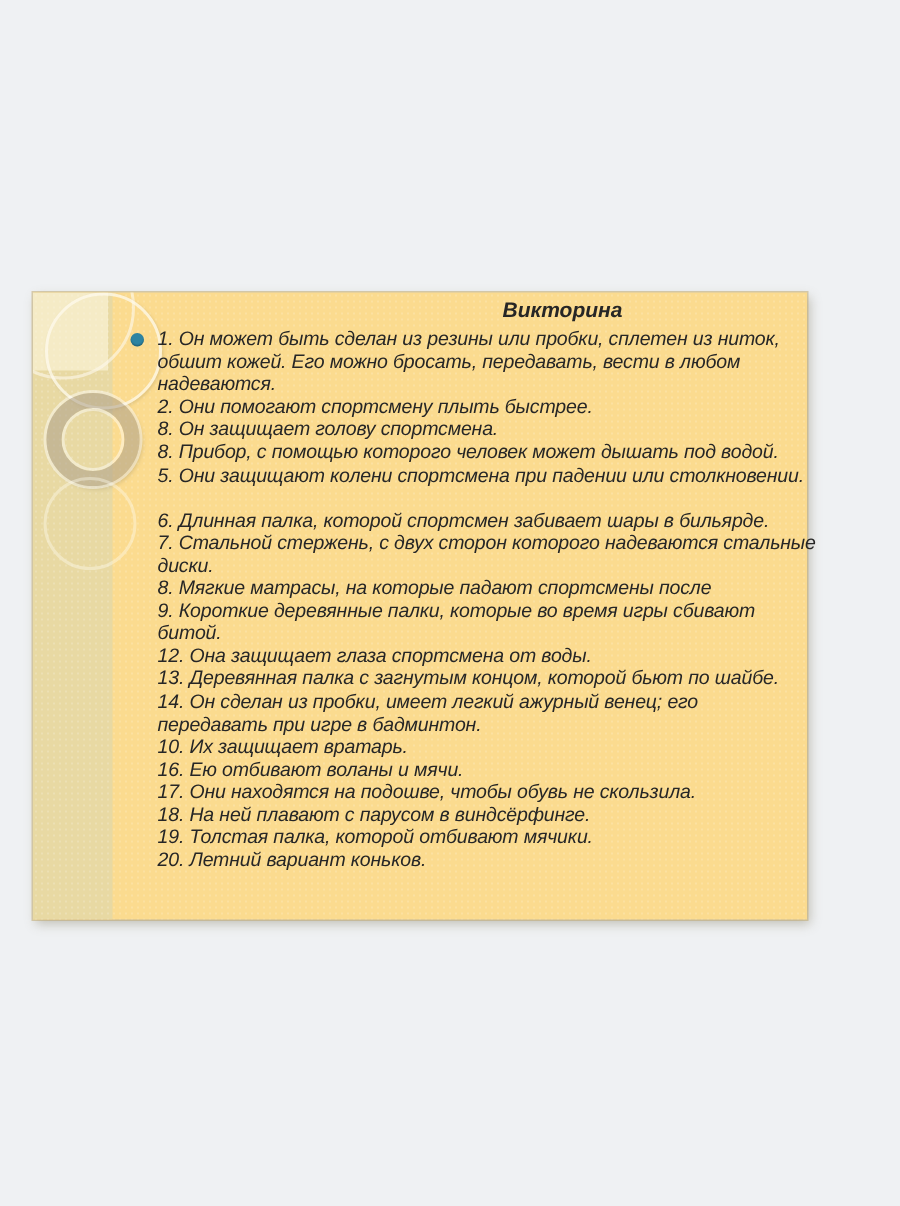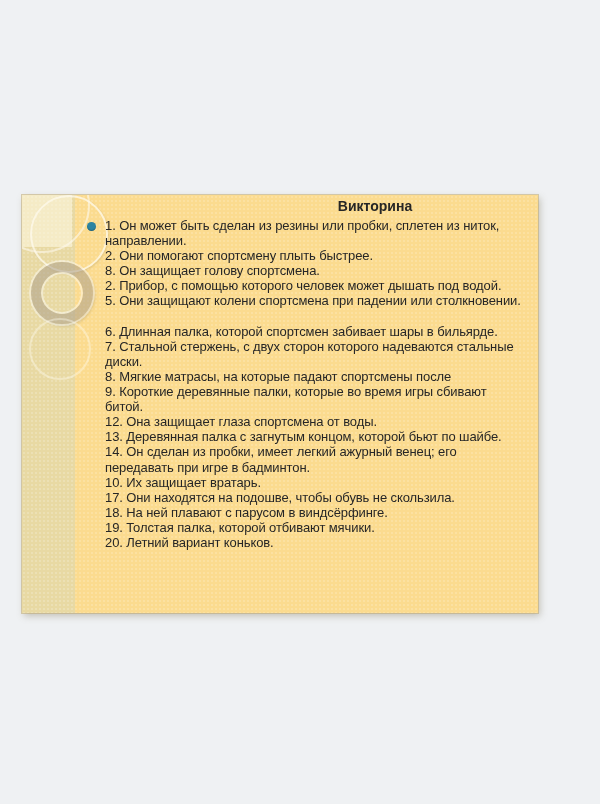--- a/index.html
+++ b/index.html
@@ -11,20 +11,21 @@
     overflow:hidden;
   }
   .slide {
     position:absolute;
     left:22px; top:195px;
     width:516px; height:418px;
     background:#fbdb8f;
     background-image:radial-gradient(rgba(255,255,255,0.16) 1px, transparent 1px);
     background-size:4px 4px;
     box-shadow:0 0 0 1px rgba(193,172,115,0.55), 2px 3px 7px rgba(110,100,70,0.35);
+    font-style:italic;
   }
   .decor {
     position:absolute; inset:0;
     overflow:hidden;
     pointer-events:none;
   }
   .strip {
     position:absolute; left:0; top:0;
     width:53px; height:100%;
     background:#e8d9a3;
@@ -106,36 +107,38 @@
     <div class="ring-donut"></div>
     <div class="ring-faint-bottom"></div>
   </div>
 
   <div class="slide-title">Викторина</div>
 
   <span class="list-bullet"></span>
 
   <div class="quiz-text">
       <div class="quiz-line">1. Он может быть сделан из резины или пробки, сплетен из ниток,</div>
-      <div class="quiz-line">направлении.</div>
+      <div class="quiz-line">обшит кожей. Его можно бросать, передавать, вести в любом</div>
+      <div class="quiz-line">надеваются.</div>
       <div class="quiz-line">2. Они помогают спортсмену плыть быстрее.</div>
       <div class="quiz-line">8. Он защищает голову спортсмена.</div>
-      <div class="quiz-line">2. Прибор, с помощью которого человек может дышать под водой.</div>
+      <div class="quiz-line">8. Прибор, с помощью которого человек может дышать под водой.</div>
       <div class="quiz-line">5. Они защищают колени спортсмена при падении или столкновении.</div>
       <div class="quiz-line"></div>
       <div class="quiz-line">6. Длинная палка, которой спортсмен забивает шары в бильярде.</div>
       <div class="quiz-line">7. Стальной стержень, с двух сторон которого надеваются стальные</div>
       <div class="quiz-line">диски.</div>
       <div class="quiz-line">8. Мягкие матрасы, на которые падают спортсмены после</div>
       <div class="quiz-line">9. Короткие деревянные палки, которые во время игры сбивают</div>
       <div class="quiz-line">битой.</div>
       <div class="quiz-line">12. Она защищает глаза спортсмена от воды.</div>
       <div class="quiz-line">13. Деревянная палка с загнутым концом, которой бьют по шайбе.</div>
       <div class="quiz-line">14. Он сделан из пробки, имеет легкий ажурный венец; его</div>
       <div class="quiz-line">передавать при игре в бадминтон.</div>
       <div class="quiz-line">10. Их защищает вратарь.</div>
+      <div class="quiz-line">16. Ею отбивают воланы и мячи.</div>
       <div class="quiz-line">17. Они находятся на подошве, чтобы обувь не скользила.</div>
       <div class="quiz-line">18. На ней плавают с парусом в виндсёрфинге.</div>
       <div class="quiz-line">19. Толстая палка, которой отбивают мячики.</div>
       <div class="quiz-line">20. Летний вариант коньков.</div>
     </div>
 
 </div>
 
 </body></html>

